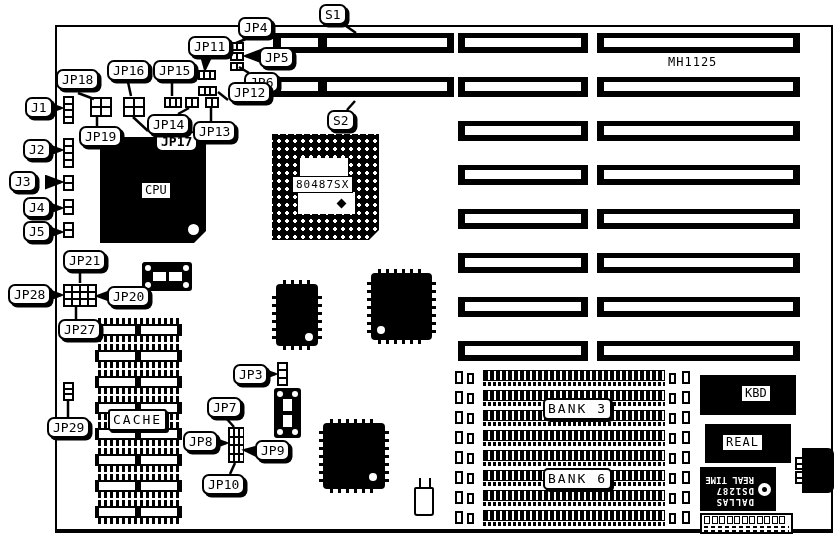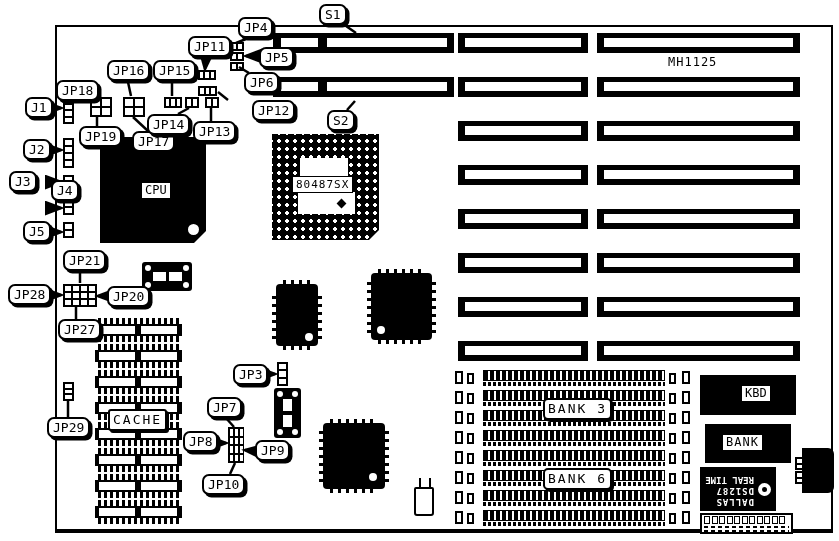--- a/index.html
+++ b/index.html
@@ -446,21 +446,21 @@
     </div>
   <div class="chip-label boxed" style="left:543px;top:398px;letter-spacing:2px;z-index:4;">BANK 3</div>
   <div class="chip-label boxed" style="left:543px;top:468px;letter-spacing:2px;z-index:4;">BANK 6</div>
 
   <div class="blackchip" style="left:700px;top:375px;width:96px;height:40px;"></div>
   <div class="pindash" style="left:706px;top:406px;width:84px;"></div>
   <div class="chip-label" style="left:741px;top:385px;border:1px solid #000;">KBD</div>
 
   <div class="blackchip" style="left:705px;top:424px;width:86px;height:39px;"></div>
   <div class="pindash" style="left:710px;top:428px;width:70px;"></div>
-  <div class="chip-label" style="left:722px;top:434px;border:1px solid #000;letter-spacing:1px;">BANK</div>
+  <div class="chip-label" style="left:722px;top:434px;border:1px solid #000;letter-spacing:1px;">REAL</div>
 
   <div class="blackchip" style="left:700px;top:467px;width:76px;height:44px;">
     <div id="rtc-inner">
       <div id="rtc-sun"></div>
       <div>DALLAS</div>
       <div>DS1287</div>
       <div style="letter-spacing:0;">REAL TIME</div>
     </div>
   </div>
 
@@ -535,31 +535,31 @@
       </g>
   </svg>
   <div id="callout-layer">
       <div class="co" style="left: 319px; top: 4px;">S1</div>
       <div class="co" style="left: 238px; top: 17px;">JP4</div>
       <div class="co" style="left: 188px; top: 36px;">JP11</div>
       <div class="co" style="left: 259px; top: 47px;">JP5</div>
       <div class="co" style="left: 244px; top: 72px;">JP6</div>
       <div class="co" style="left: 107px; top: 60px;">JP16</div>
       <div class="co" style="left: 153px; top: 60px;">JP15</div>
-      <div class="co" style="left: 56px; top: 80px;">JP18</div>
-      <div class="co" style="left: 228px; top: 100px; margin-left: 24px;">JP12</div>
+      <div class="co" style="left: 56px; top: 69px;">JP18</div>
+      <div class="co" style="left: 228px; top: 82px;">JP12</div>
       <div class="co" style="left: 25px; top: 97px;">J1</div>
       <div class="co" style="left: 79px; top: 126px;">JP19</div>
-      <div class="co" style="left: 132px; top: 131px;">JP17</div>
+      <div class="co" style="left: 155px; top: 131px; font-weight: bold;">JP17</div>
       <div class="co" style="left: 147px; top: 114px;">JP14</div>
       <div class="co" style="left: 193px; top: 121px;">JP13</div>
       <div class="co" style="left: 327px; top: 110px;">S2</div>
       <div class="co" style="left: 23px; top: 139px;">J2</div>
       <div class="co" style="left: 9px; top: 171px;">J3</div>
-      <div class="co" style="left: 23px; top: 180px; margin-left: 28px;">J4</div>
+      <div class="co" style="left: 23px; top: 197px;">J4</div>
       <div class="co" style="left: 23px; top: 221px;">J5</div>
       <div class="co" style="left: 63px; top: 250px;">JP21</div>
       <div class="co" style="left: 8px; top: 284px;">JP28</div>
       <div class="co" style="left: 107px; top: 286px;">JP20</div>
       <div class="co" style="left: 58px; top: 319px;">JP27</div>
       <div class="co" style="left: 233px; top: 364px;">JP3</div>
       <div class="co" style="left: 47px; top: 417px;">JP29</div>
       <div class="co" style="left: 207px; top: 397px;">JP7</div>
       <div class="co" style="left: 183px; top: 431px;">JP8</div>
       <div class="co" style="left: 255px; top: 440px;">JP9</div>

